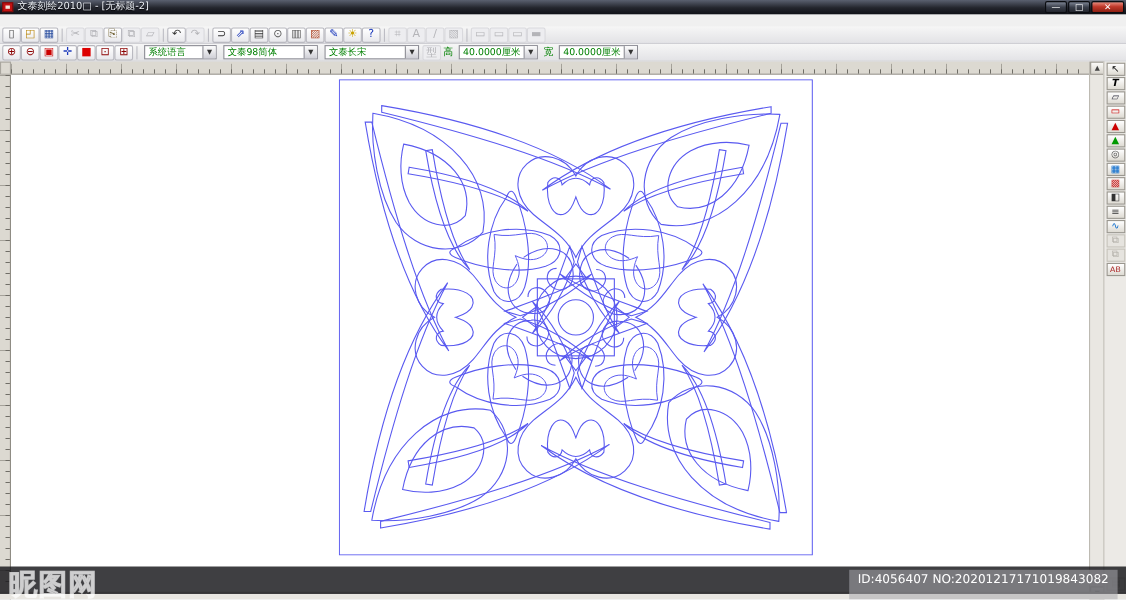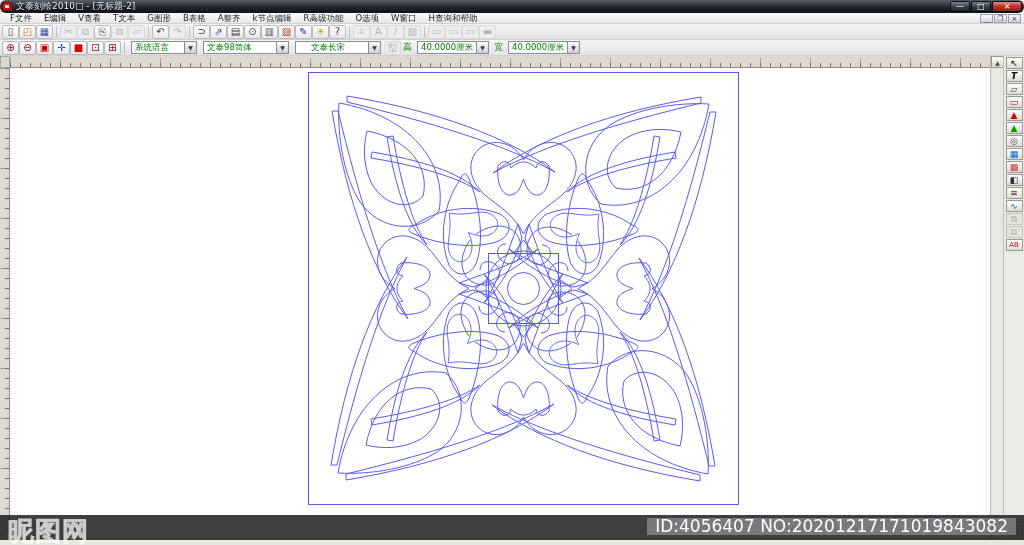--- a/index.html
+++ b/index.html
@@ -3,21 +3,21 @@
 <meta charset="utf-8">
 <style>
   * { margin:0; padding:0; box-sizing:border-box; }
   html,body { width:1024px; height:545px; overflow:hidden; background:#f0f0f0;
               font-family:"DejaVu Sans",sans-serif; }
   #app { position:relative; width:1024px; height:545px; overflow:hidden; }
 
   
   #titlebar { position:absolute; left:0; top:0; width:1024px; height:13px;
     background:linear-gradient(#5a6070,#23252d 55%,#101218);
-    display:flex; align-items:center; padding:0 2px;border-radius:6px; }
+    display:flex; align-items:center; padding:0 2px; }
   #app-icon { width:10px; height:9px; background:#c41212; border:1px solid #7c0d0d;
     margin-right:4px; position:relative; }
   #app-icon:before { content:""; position:absolute; left:2px; top:2px; width:4px; height:3px;
     background:#f3e9dd; }
   #title-text { color:#eef2f8; font-size:9px; line-height:13px; white-space:nowrap;
     text-shadow:0 1px 1px #000; }
   #winbtns { margin-left:auto; display:flex; gap:1px; }
   .wbtn { width:20px; height:11px; border:1px solid #0b0d11; border-radius:2px;
     background:linear-gradient(#7e8594,#3a3f4b 50%,#23262e);
     color:#fff; font-size:8px; line-height:9px; text-align:center; }
@@ -109,58 +109,38 @@
     background:#e8e6e1; border-top:1px solid #c2bfb7; z-index:1; }
 
   
   #wmband { position:absolute; left:0; top:515px; width:1024px; height:25px;
     background:rgba(26,26,30,0.84); z-index:10; }
   #wmlogo { position:absolute; left:8px; top:514px; z-index:11; display:flex; align-items:center;
     color:rgba(255,255,255,0.28); font-weight:bold; letter-spacing:1px;
     -webkit-text-stroke:1px rgba(255,255,255,0.65); }
   #wm-brand { font-size:26px; margin-right:10px; }
   #wm-url { font-size:24px; }
-  #wm-id { position:absolute; right:8px; top:518px; height:17px; padding:0 8px; z-index:11;
-    background:rgba(170,170,175,0.55); color:#fff; font-size:17px; line-height:17px; }
+  #wm-id { position:absolute; right:8px; top:518px; height:27px; padding:0 8px; z-index:11;
+    background:rgba(170,170,175,0.55); color:#fff; font-size:11px; line-height:17px; }
 </style>
 </head>
 <body>
 
 <div id="app">
 
   <div id="titlebar">
     <div id="app-icon"></div>
     <div id="title-text">文泰刻绘2010□ - [无标题-2]</div>
     <div id="winbtns">
       <div class="wbtn">—</div>
       <div class="wbtn">□</div>
       <div class="wbtn close">✕</div>
     </div>
   </div>
 
-  <div id="menubar">
-
-    <div class="menu-item">F文件</div>
-      <div class="menu-item">E编辑</div>
-      <div class="menu-item">V查看</div>
-      <div class="menu-item">T文本</div>
-      <div class="menu-item">G图形</div>
-      <div class="menu-item">B表格</div>
-      <div class="menu-item">A整齐</div>
-      <div class="menu-item">k节点编辑</div>
-      <div class="menu-item">R高级功能</div>
-      <div class="menu-item">O选项</div>
-      <div class="menu-item">W窗口</div>
-      <div class="menu-item">H查询和帮助</div>
-      <div id="mdibtns">
-      <div class="mdibtn">_</div>
-      <div class="mdibtn">❐</div>
-      <div class="mdibtn">×</div>
-    </div>
-  </div>
 
   <div id="tb1" class="toolbar">
       <div class="tbtn" style="color: rgb(68, 68, 68);">▯</div>
       <div class="tbtn" style="color: rgb(184, 134, 11);">◰</div>
       <div class="tbtn" style="color: rgb(43, 79, 160);">▦</div>
       <span class="tsep"></span>
       <div class="tbtn disabled" style="color: rgb(136, 136, 136);">✂</div>
       <div class="tbtn disabled" style="color: rgb(136, 136, 136);">⧉</div>
       <div class="tbtn" style="color: rgb(107, 91, 42);">⎘</div>
       <div class="tbtn disabled" style="color: rgb(136, 136, 136);">⧉</div>
@@ -204,21 +184,21 @@
     <span id="tb2-combos" style="display:flex;align-items:center;">
         <div class="combo" style="width: 66px; align-items: center;">
           <span class="cval" style="flex: 1 1 0%;">系统语言</span>
           <span class="carrow">▼</span>
         </div>
         <div class="combo" style="width: 86px;">
           <span class="cval" style="flex: 1 1 0%;">文泰98简体</span>
           <span class="carrow">▼</span>
         </div>
         <div class="combo" style="width: 86px;">
-          <span class="cval" style="flex: 1 1 0%; margin-left: 12px;">文泰长宋</span>
+          <span class="cval" style="flex: 1 1 0%;">文泰长宋</span>
           <span class="carrow">▼</span>
         </div>
       </span>
     <div class="tbtn disabled">型</div>
     <span class="dimlabel">高</span>
     <div class="combo" style="width:72px">
       <span class="cval">40.0000厘米</span>
       <span class="carrow">▼</span>
     </div>
     <span class="dimlabel">宽</span>

